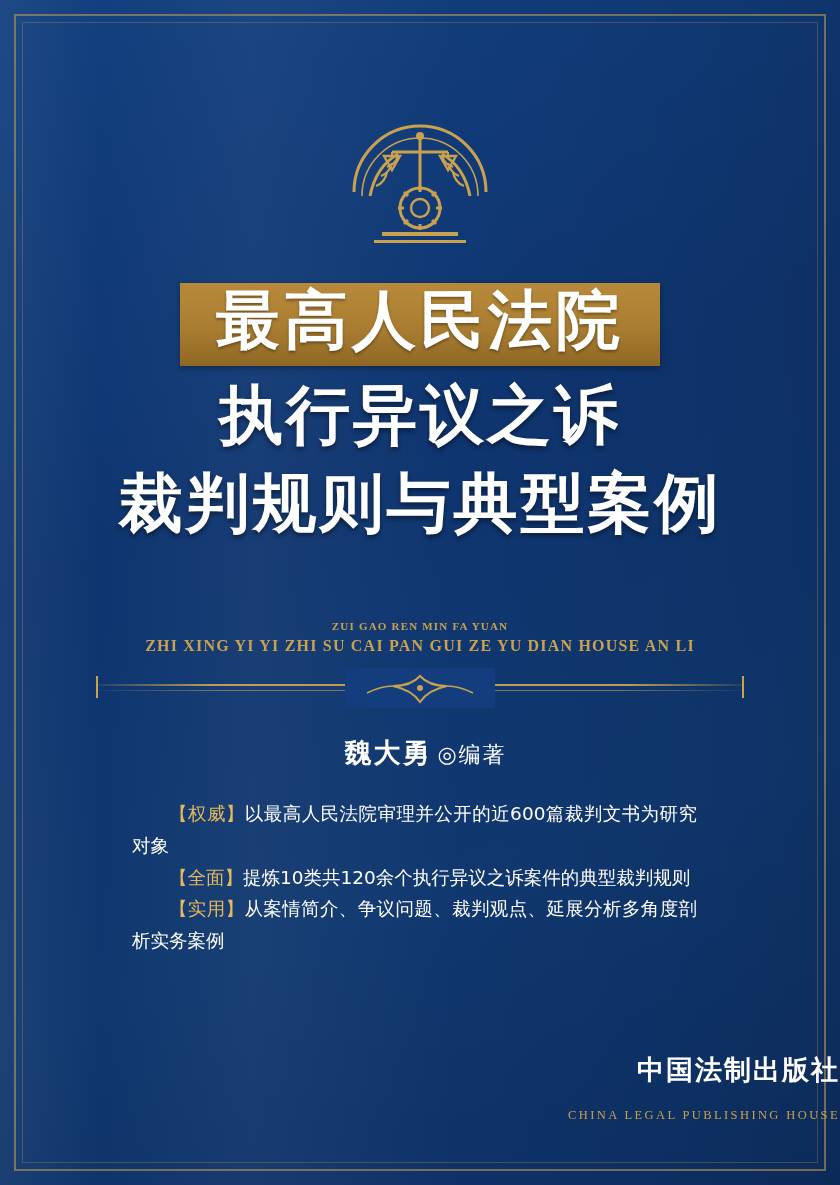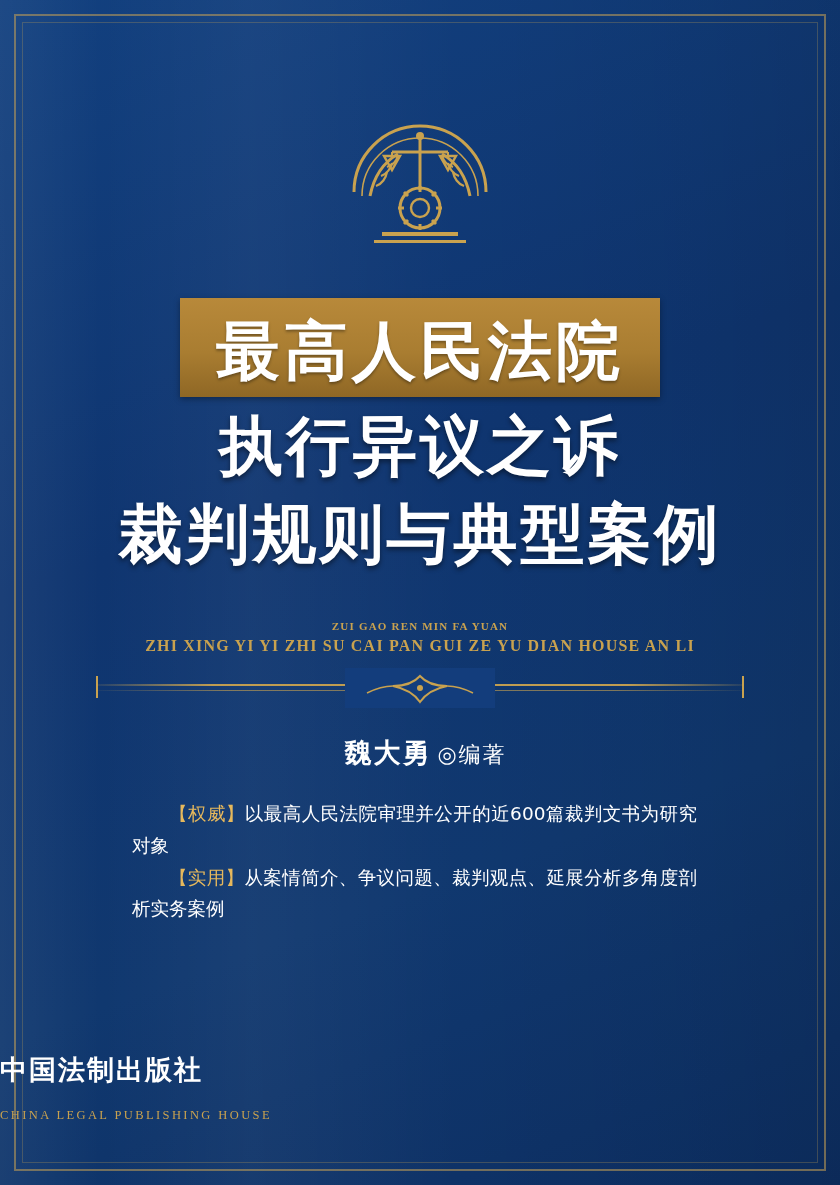--- a/index.html
+++ b/index.html
@@ -58,23 +58,22 @@
   .title-wrap {
     position: absolute;
     top: 283px;
     left: 0;
     right: 0;
     text-align: center;
   }
   .title-band {
     display: inline-block;
     background: linear-gradient(180deg, #b8893a 0%, #a97d31 55%, #8f6725 100%);
-    padding: 20px 36px 12px 36px;
+    padding: 4px 36px 12px 36px;
     box-shadow: 0 2px 6px rgba(0,0,0,0.35);
-    margin-top: 15px;
   }
   .t-line1 {
     font-family: "DejaVu Sans", sans-serif;
     font-weight: bold;
     font-size: 64px;
     line-height: 1.05;
     color: #ffffff;
     letter-spacing: 4px;
     white-space: nowrap;
     text-shadow: 0 2px 3px rgba(0,0,0,0.35);
@@ -174,21 +173,21 @@
     text-align: justify;
   }
   .blurb p { margin: 0; text-indent: 2em; }
   .tag { color: #e6b85c; }
 
   
   .publisher {
     position: absolute;
     bottom: 62px;
     left: 0; right: 0;
-    text-align: left;
+    text-align: right;
   }
   .pub-cn {
     color: #ffffff;
     font-family: "DejaVu Sans", sans-serif;
     font-size: 27px;
     font-weight: bold;
     letter-spacing: 2px;
   }
   .pub-en {
     margin-top: 20px;
@@ -274,20 +273,21 @@
       </svg>
     </div>
   </div>
 
   <div class="author">
     <span class="name">魏大勇</span><span class="role">◎编著</span>
   </div>
 
   <div class="blurb">
     <p><span class="tag">【权威】</span><span>以最高人民法院审理并公开的近600篇裁判文书为研究对象</span></p>
+    <p><span class="tag">【全面】</span><span>提炼10类共120余个执行异议之诉案件的典型裁判规则</span></p>
     <p><span class="tag">【实用】</span><span>从案情简介、争议问题、裁判观点、延展分析多角度剖析实务案例</span></p>
   </div>
 
   <div class="publisher">
     <div class="pub-cn">中国法制出版社</div>
     <div class="pub-en">CHINA LEGAL PUBLISHING HOUSE</div>
   </div>
 </div>
 
 </body></html>

